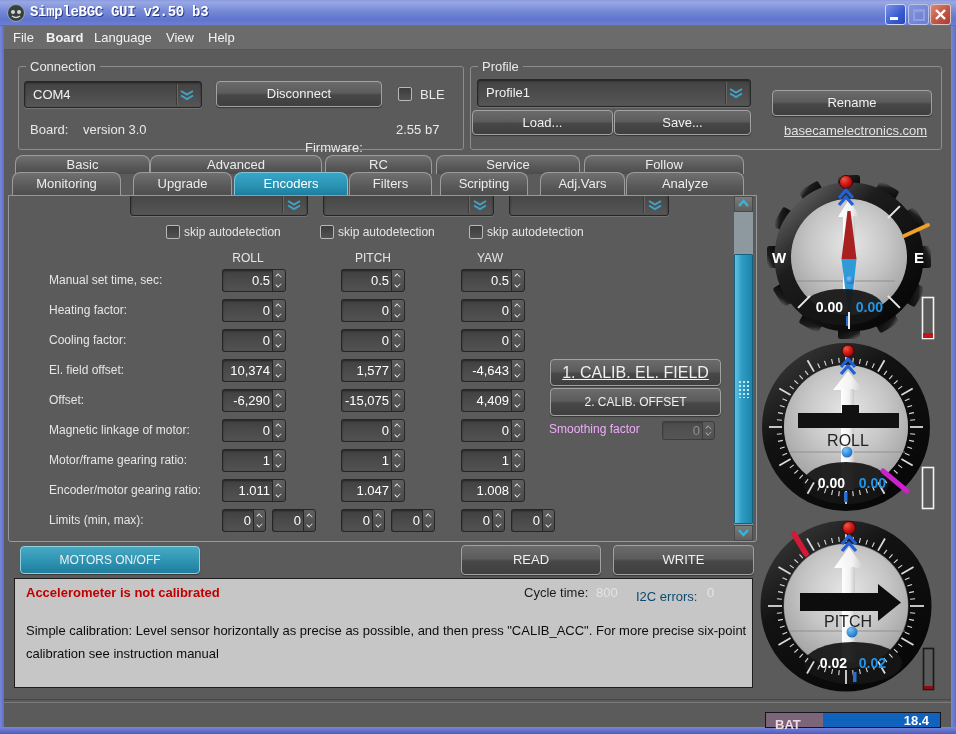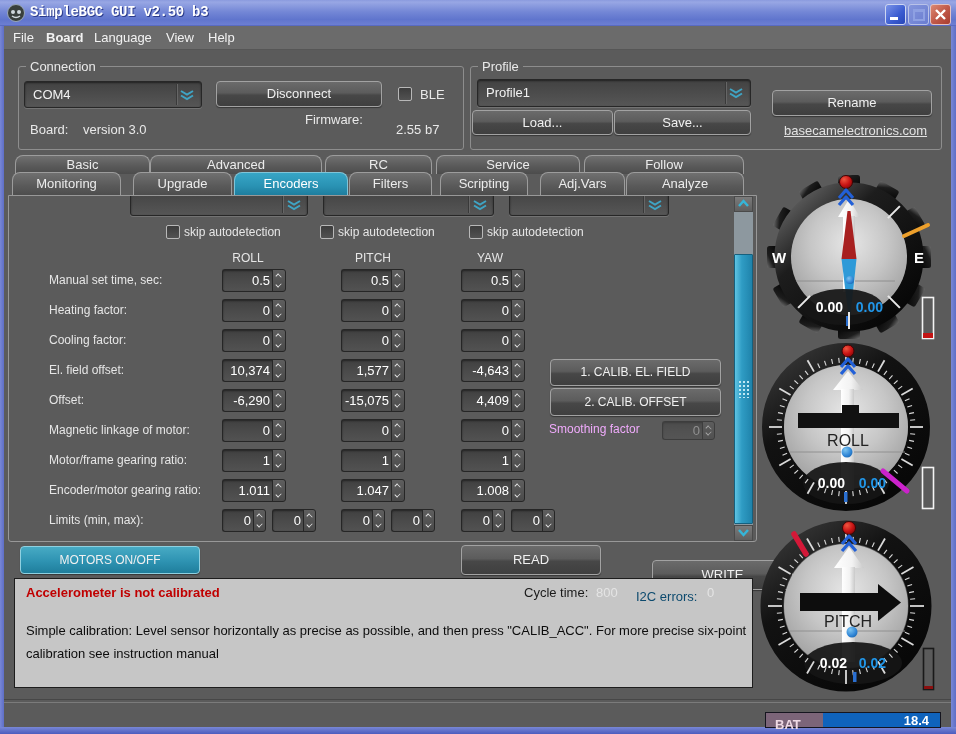--- a/index.html
+++ b/index.html
@@ -70,21 +70,21 @@
       <div style="position:absolute;right:23px;top:2px;bottom:2px;width:1px;background:#393939;border-right:1px solid #666;"></div>
       <svg width="14" height="11" style="position:absolute;right:7px;top:8px;">
         <path d="M1 1 L7 4.5 L13 1 M1 5.5 L7 9 L13 5.5" stroke="#3fa4c4" stroke-width="2" fill="none"></path>
       </svg>
     </div>
 <div class="btn" style="left:216px;top:81px;width:164px;height:24px;line-height:24px;">Disconnect</div>
 <div class="cbx" style="left:398px;top:87px;"></div>
 <div class="lab" style="left:420px;top:87px;">BLE</div>
 <div class="lab" style="left:30px;top:122px;">Board:</div>
 <div class="lab" style="left:83px;top:122px;">version 3.0</div>
-<div class="lab" style="left:305px;top:112px;">Firmware:</div>
+<div class="lab" style="left:305px;top:140px;">Firmware:</div>
 <div class="lab" style="left:396px;top:122px;">2.55 b7</div>
 <div class="grp" style="left:470px;top:66px;width:470px;height:82px;">
       <div class="grplab" style="left:7px;">Profile</div>
     </div>
 <div class="combo" style="left:477px;top:79px;width:272px;height:26px;">
       <div style="position:absolute;left:8px;top:5px;">Profile1</div>
       <div style="position:absolute;right:23px;top:2px;bottom:2px;width:1px;background:#393939;border-right:1px solid #666;"></div>
       <svg width="14" height="11" style="position:absolute;right:7px;top:8px;">
         <path d="M1 1 L7 4.5 L13 1 M1 5.5 L7 9 L13 5.5" stroke="#3fa4c4" stroke-width="2" fill="none"></path>
       </svg>
@@ -255,21 +255,21 @@
         <div class="arr" style="width:11px;"></div>
       </div>
 <div class="spin" style="left:452px;top:313px;width:44px;height:23px;">
         <div class="box" style="right:11px;line-height:21px;padding-right:4px;">0</div>
         <div class="arr" style="width:11px;"></div>
       </div>
 <div class="spin" style="left:502px;top:313px;width:44px;height:23px;">
         <div class="box" style="right:11px;line-height:21px;padding-right:4px;">0</div>
         <div class="arr" style="width:11px;"></div>
       </div>
-<div class="btn" style="left:541px;top:163px;width:169px;height:25px;line-height:25px;font-size:12px;">1. CALIB. EL. FIELD</div>
+<div class="btn" style="left:541px;top:163px;width:169px;height:25px;line-height:25px;font-size:16px;text-decoration:underline;">1. CALIB. EL. FIELD</div>
 <div class="btn" style="left:541px;top:192px;width:169px;height:26px;line-height:26px;font-size:12px;">2. CALIB. OFFSET</div>
 <div class="lab12" style="left:540px;top:226px;color:#f0abfc;">Smoothing factor</div>
 <div class="spin" style="left:653px;top:225px;width:53px;height:19px;opacity:.55;">
         <div class="box" style="right:11px;line-height:17px;padding-right:4px;color:#bbb;">0</div>
         <div class="arr" style="width:11px;"></div>
       </div>
 <div style="position:absolute;right:3px;top:0;width:19px;height:345px;background:#8d989f;">
 <div style="position:absolute;left:0;top:0;width:19px;height:16px;background:linear-gradient(#7b7b7b,#5f5f5f);border:1px solid #4a4a4a;box-sizing:border-box;">
 <svg width="17" height="14">
             <path d="M4 9 L8.5 4 L13 9" stroke="#35b5d8" stroke-width="2.5" fill="none"></path>
@@ -278,21 +278,21 @@
 <div style="position:absolute;left:3px;top:125px;width:11px;height:18px;background-image:radial-gradient(circle at 2px 2px,#bfe8f4 1px,transparent 1.3px);background-size:4px 4px;"></div>
         </div>
 <div style="position:absolute;left:0;bottom:0;width:19px;height:16px;background:linear-gradient(#7b7b7b,#5f5f5f);border:1px solid #4a4a4a;box-sizing:border-box;">
 <svg width="17" height="14">
             <path d="M4 4 L8.5 9 L13 4" stroke="#35b5d8" stroke-width="2.5" fill="none"></path>
           </svg></div>
 </div>
 </div>
 <div class="btn" style="left:461px;top:545px;width:138px;height:28px;line-height:28px;">READ</div>
 <div class="btn" style="left:20px;top:546px;width:178px;height:26px;line-height:26px;background:linear-gradient(#47aac4,#2e93b2 55%,#1f7e9c);border-color:#8fd0e0;font-size:12px;">MOTORS ON/OFF</div>
-<div class="btn" style="left:613px;top:560px;width:139px;height:28px;line-height:28px;margin-left:39px;">WRITE</div>
+<div class="btn" style="left:613px;top:545px;width:139px;height:28px;line-height:28px;">WRITE</div>
 <div style="position:absolute;left:14px;top:578px;width:739px;height:110px;background:#c6c6c6;border:1px solid #1d1d1d;box-sizing:border-box;">
 <div style="position:absolute;left:11px;top:6px;font-size:13px;font-weight:bold;color:#c00000;">Accelerometer is not calibrated</div>
 <div style="position:absolute;left:509px;top:6px;font-size:13px;color:#1a1a1a;">Cycle time:</div>
 <div style="position:absolute;left:581px;top:6px;font-size:13px;color:#e4e4e4;">800</div>
 <div style="position:absolute;left:621px;top:10px;font-size:13px;color:#0c4a6e;">I2C errors:</div>
 <div style="position:absolute;left:692px;top:6px;font-size:13px;color:#e4e4e4;">0</div>
 <div style="position:absolute;left:11px;top:40px;width:723px;font-size:13px;color:#0d0d0d;line-height:23px;">Simple calibration: Level sensor horizontally as precise as possible, and then press "CALIB_ACC". For more precise six-point calibration see instruction manual</div>
 </div>
 <div style="position:absolute;left:4px;top:699px;width:947px;height:2px;border-top:1px solid #474747;border-bottom:1px solid #7b7b7b;"></div>
 <div style="position:absolute;left:765px;top:712px;width:176px;height:16px;border:1px solid #15151f;box-sizing:border-box;background:#0f63bc;">

